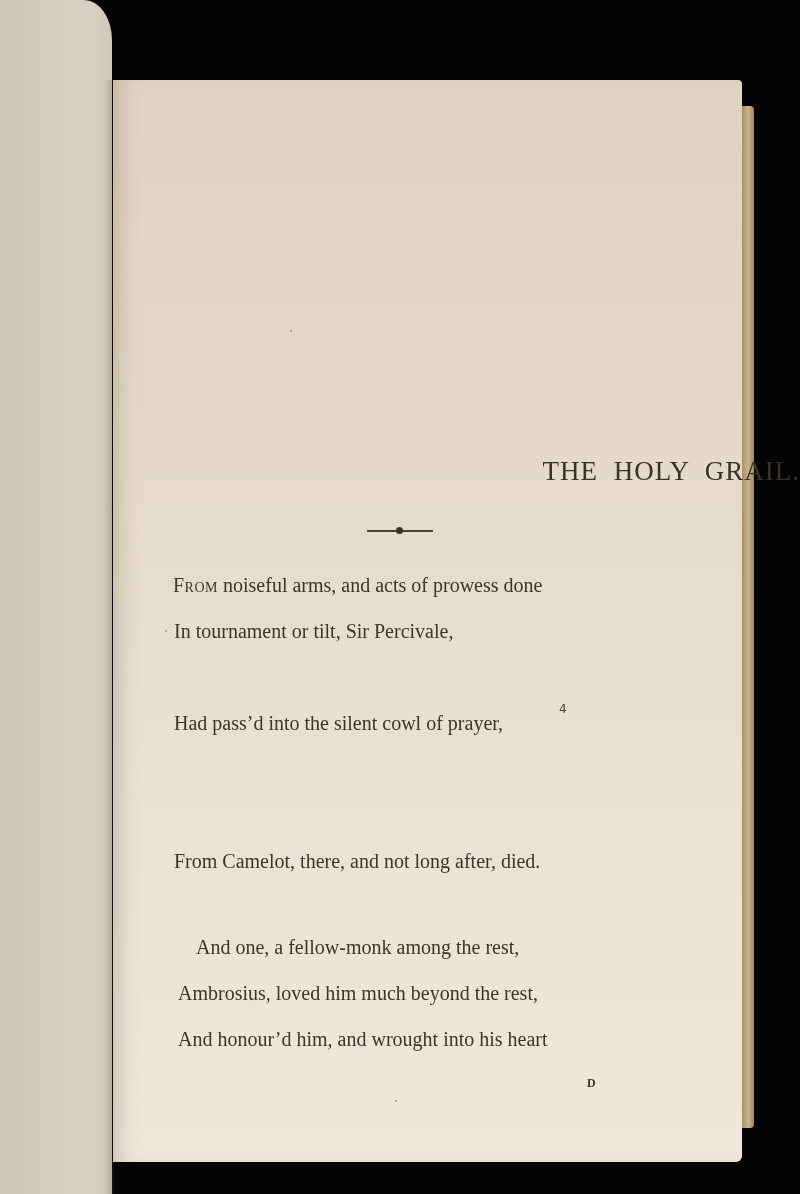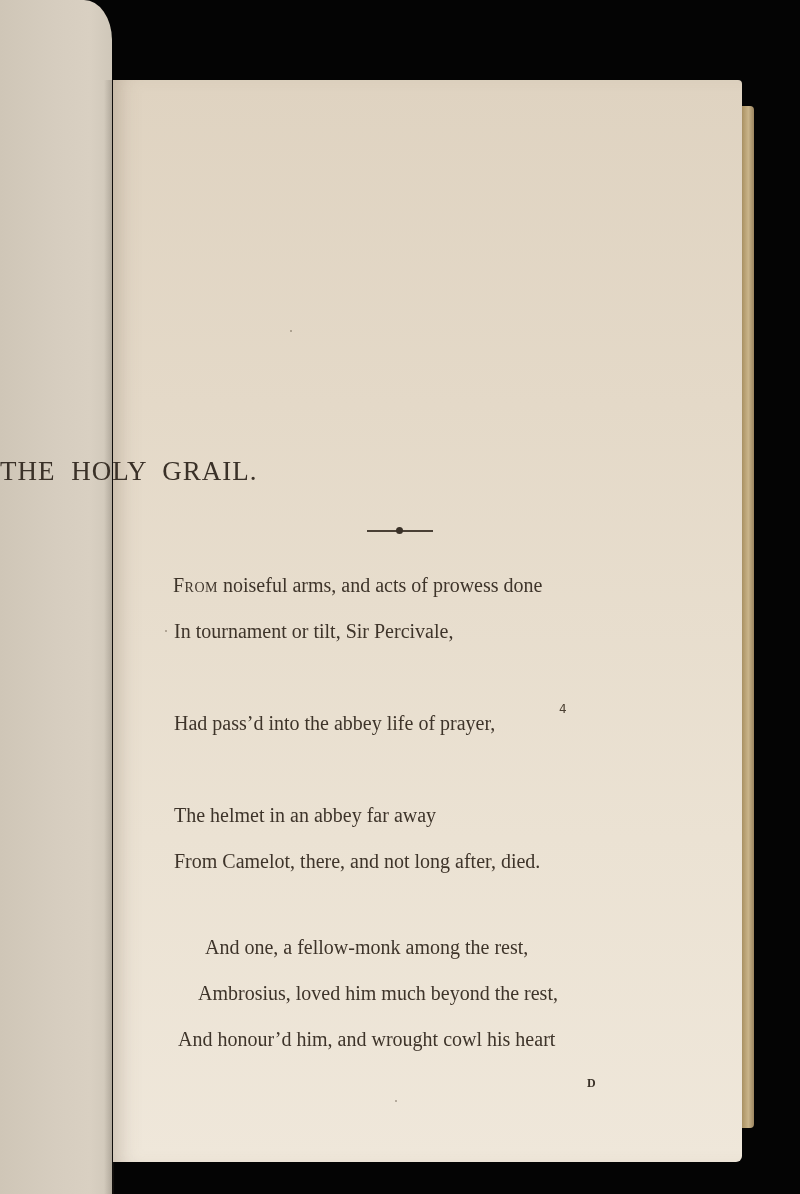--- a/index.html
+++ b/index.html
@@ -54,21 +54,21 @@
       background: linear-gradient(180deg, #dfd3c1 0%, #e4d9c8 30%, #ebe2d3 70%, #efe7da 100%);
       border-top-right-radius: 4px;
       border-bottom-right-radius: 6px;
       box-shadow: inset 18px 0 22px -14px rgba(120, 100, 80, 0.35);
     }
     .title {
       position: absolute;
       left: 0;
       top: 456px;
       width: 800px;
-      text-align: left;
+      text-align: right;
       font-family: "Liberation Serif", "DejaVu Serif", serif;
       font-size: 27px;
       letter-spacing: 1px;
       word-spacing: 8px;
       color: #3a3128;
     }
     .ornament {
       position: absolute;
       left: 367px;
       top: 530px;
@@ -131,27 +131,26 @@
 
   <div class="page"></div>
 
   <div class="title">THE HOLY GRAIL.</div>
 
   <div class="ornament"></div>
   <div class="ornament-dot"></div>
 
   <div class="verse-line" style="left:173px; top:574px;"><span class="smallcaps">From</span><span> noiseful arms, and acts of prowess done</span></div>
   <div class="verse-line" style="left:174px; top:620px;">In tournament or tilt, Sir Percivale,</div>
-  <div class="verse-line" style="left:174px; top:712px;">Had pass’d into the abbey life of prayer,</div>
-  <div class="verse-line" style="left:174px; top:804px;">The helmet in an abbey far away</div>
+  <div class="verse-line" style="left:174px; top:712px;">Had pass’d into the silent cowl of prayer,</div>
   <div class="verse-line" style="left:174px; top:850px;text-align:center;">From Camelot, there, and not long after, died.</div>
 
-  <div class="verse-line" style="left:205px; top:936px;">And one, a fellow-monk among the rest,</div>
-  <div class="verse-line" style="left:178px; top:982px;margin-left:20px;">Ambrosius, loved him much beyond the rest,</div>
-  <div class="verse-line" style="left:178px; top:1028px;">And honour’d him, and wrought cowl his heart</div>
+  <div class="verse-line" style="left:196px; top:936px;">And one, a fellow-monk among the rest,</div>
+  <div class="verse-line" style="left:178px; top:982px;">Ambrosius, loved him much beyond the rest,</div>
+  <div class="verse-line" style="left:178px; top:1028px;">And honour’d him, and wrought into his heart</div>
 
   <div class="ink-mark">4</div>
   <div class="signature">D</div>
 
   <div class="speck" style="left:290px; top:330px;"></div>
   <div class="speck" style="left:165px; top:630px;"></div>
   <div class="speck" style="left:395px; top:1100px;"></div>
 </div>
 
 </body></html>

